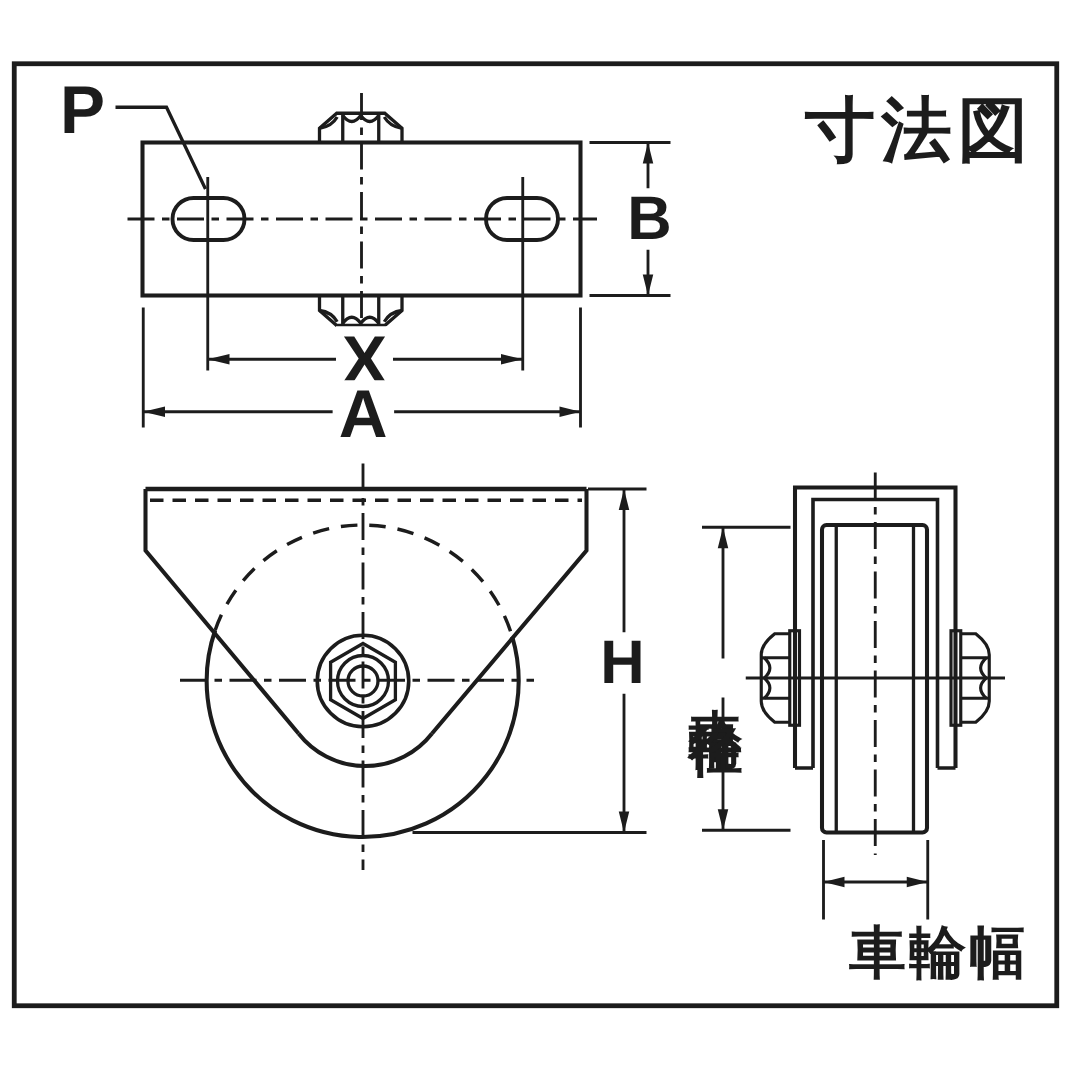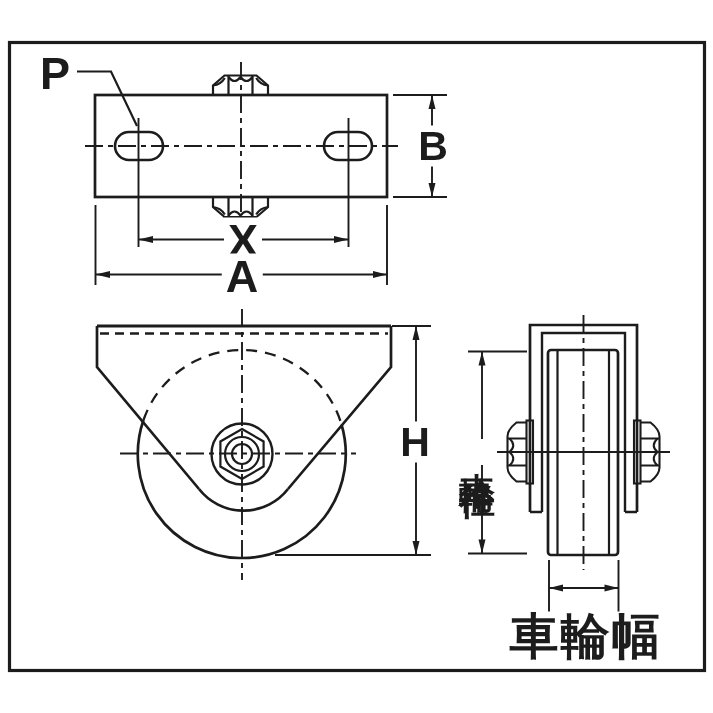--- a/index.html
+++ b/index.html
@@ -14,21 +14,21 @@
     background:#ffffff;
   }
   .label.nobg{background:transparent;}
   .lbl-title{font-size:47px;letter-spacing:4px;}
   .lbl-latin-lg{font-size:45px;padding:0 4px;}
   .lbl-latin-md{font-size:41px;padding:0 4px;}
   .lbl-dia{
     font-size:36px;writing-mode:vertical-rl;text-orientation:upright;
     letter-spacing:6px;padding:4px 2px;
   }
-  .lbl-wid{font-size:49px;letter-spacing:2px;padding:0 3px;}
+  .lbl-wid{font-size:38px;letter-spacing:2px;padding:0 3px;margin-left:40px;}
 </style>
 </head>
 <body>
 
 <div id="stage">
 
   <svg id="lineart" viewBox="0 0 713 713" fill="none" stroke="#1c1c1c" stroke-linecap="butt" stroke-linejoin="miter">
 
     <rect x="9.5" y="42.5" width="695" height="628" stroke-width="3.2"></rect>
 
@@ -133,20 +133,21 @@
 
       <g stroke-width="1.9">
         <path d="M549,560 V613 M618.5,560 V613"></path>
         <path d="M549,588 H618.5"></path>
         <polygon points="549,588 563,584.5 563,591.5" fill="#1c1c1c" stroke="none"></polygon>
         <polygon points="618.5,588 604.5,584.5 604.5,591.5" fill="#1c1c1c" stroke="none"></polygon>
       </g>
     </g>
   </svg>
 
+  <div class="label lbl-title nobg" style="left:613px;top:86px;">寸法図</div>
 
   <div class="label lbl-latin-lg nobg" style="left:55px;top:73px;">P</div>
 
   <div class="label lbl-latin-lg" style="left:243px;top:240px;">X</div>
 
   <div class="label lbl-latin-lg" style="left:242px;top:276px;">A</div>
 
   <div class="label lbl-latin-md" style="left:433px;top:146px;">B</div>
 
   <div class="label lbl-latin-md" style="left:415px;top:442px;">H</div>

